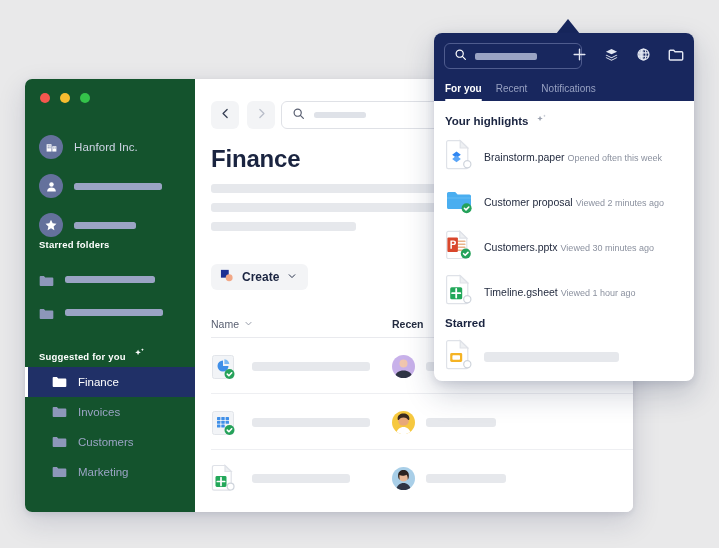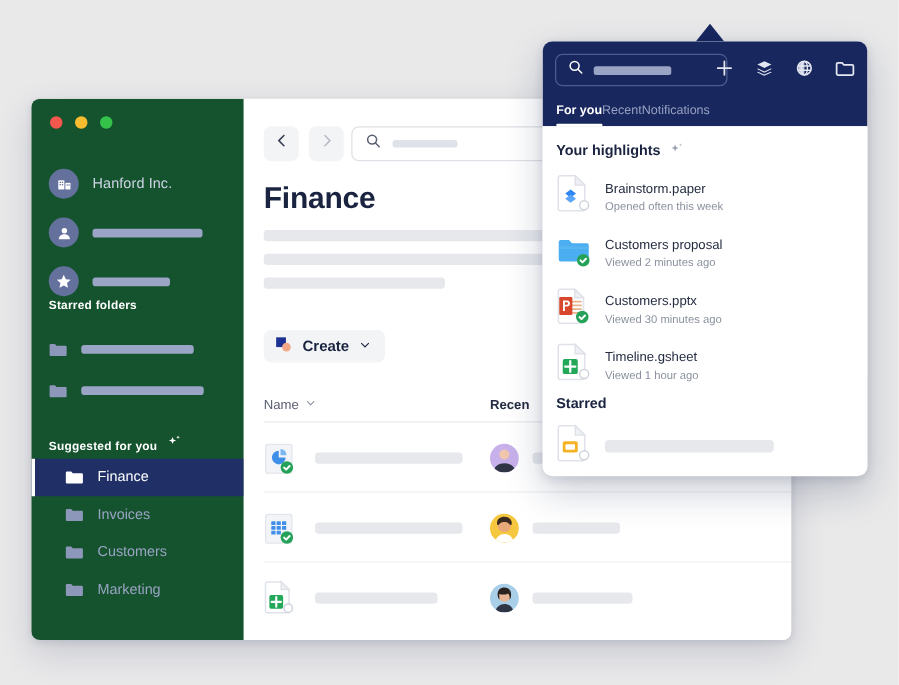--- a/index.html
+++ b/index.html
@@ -90,33 +90,33 @@
     border-radius:8px;background:#ffffff;overflow:hidden;
     box-shadow:0 12px 30px rgba(25,35,75,.22),0 2px 8px rgba(25,35,75,.12);
   }
   .popup-head{height:68px;background:#18275e;position:relative;}
   .pop-search{
     position:absolute;left:10px;top:10px;width:138px;height:26px;
     border:1px solid #4f5c8e;border-radius:6px;display:flex;align-items:center;gap:8px;
     padding:0 9px;box-sizing:border-box;
   }
   .pop-icons{position:absolute;right:10px;top:14px;display:flex;gap:17px;align-items:center;}
-  .tabs{position:absolute;left:11px;bottom:0;display:flex;align-items:flex-end;}
+  .tabs{position:absolute;left:11px;bottom:0;display:flex;gap:14px;align-items:flex-end;}
   .tab{font-size:10px;color:#97a1c2;padding-bottom:7px;position:relative;}
   .tab.active{color:#ffffff;font-weight:bold;}
   .tab.active:after{
     content:"";position:absolute;left:0;right:0;bottom:0;height:2.5px;background:#fff;border-radius:2px;
   }
   .pop-body{position:relative;background:#fff;height:200px;}
   .pop-sec{
     position:absolute;left:11px;font-size:11.5px;font-weight:bold;color:#1a2440;
     display:flex;align-items:center;gap:7px;
   }
   .file-row{position:absolute;left:11px;right:8px;display:flex;align-items:center;gap:11px;}
-  .file-text{display:flex;flex-direction:column;gap:3px;}
+  .file-text{display:flex;flex-direction:row;gap:3px;align-items:flex-end;}
   .file-name{font-size:10.5px;color:#242c40;}
   .file-sub{font-size:9px;color:#8b919f;}
   .arrow-tip{
     position:absolute;left:556px;top:19px;width:0;height:0;
     border-left:12px solid transparent;border-right:12px solid transparent;
     border-bottom:15px solid #18275e;
   }
 </style>
 </head>
 <body>
@@ -451,21 +451,21 @@
       <div class="file-row" style="top:83px">
         <span>
           <svg width="28" height="31" viewBox="0 0 28 31">
               <path d="M2 9.5a1.6 1.6 0 011.6-1.6h6.6l2.4 2.6h11.8a1.6 1.6 0 011.6 1.6v11.4a1.6 1.6 0 01-1.6 1.6H3.6A1.6 1.6 0 012 23.5z" fill="#4aaef0"></path>
               <path d="M2 12.9h24v2.2H2z" fill="#63bcf4" opacity=".55"></path>
               <circle cx="21.6" cy="24.2" r="5" fill="#25a25a"></circle>
               <path d="M19.4 24.3l1.6 1.6 2.8-2.9" fill="none" stroke="#fff" stroke-width="1.6" stroke-linecap="round" stroke-linejoin="round"></path>
             </svg>
         </span>
         <span class="file-text">
-          <span class="file-name">Customers proposal</span>
+          <span class="file-name">Customer proposal</span>
           <span class="file-sub">Viewed 2 minutes ago</span>
         </span>
       </div>
 
       <div class="file-row" style="top:128px">
         <span>
           <svg width="28" height="31" viewBox="0 0 28 31">
               <path d="M3.2 2.4h11.6l7 6.8V28a1.5 1.5 0 01-1.5 1.5H3.2A1.5 1.5 0 011.7 28V3.9a1.5 1.5 0 011.5-1.5z" fill="#fff" stroke="#dfe2e8" stroke-width="1.2"></path>
               <path d="M14.8 2.4l7 6.8h-7z" fill="#eef0f3" stroke="#dfe2e8" stroke-width="1.2"></path>
               <g fill="#e9b48b">

